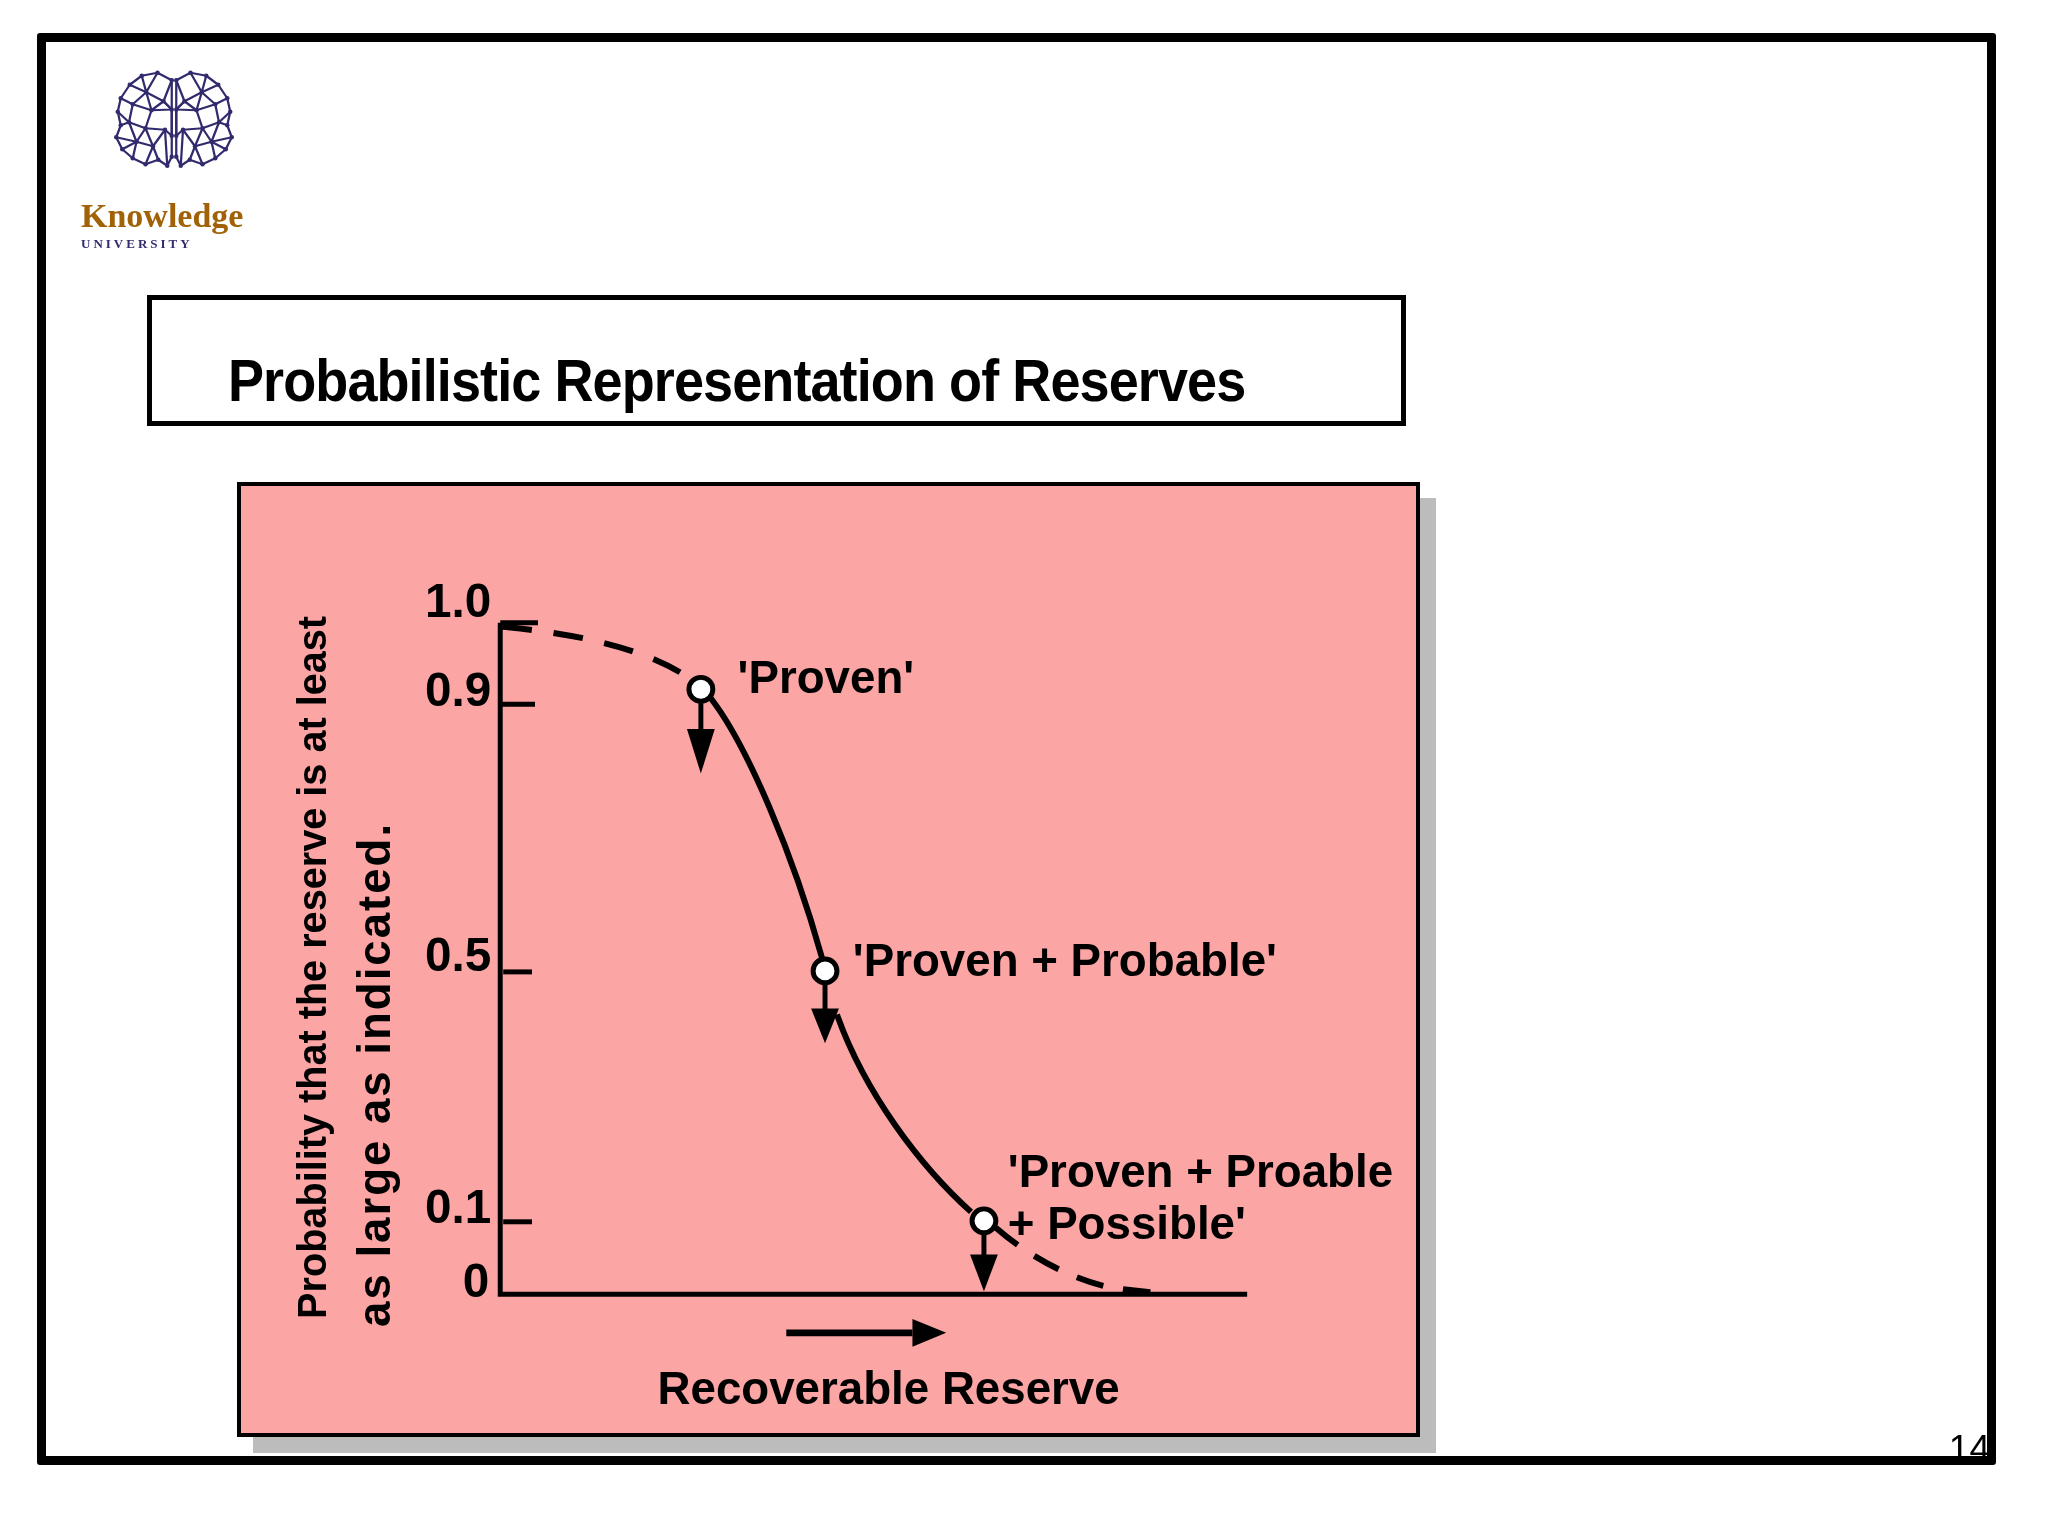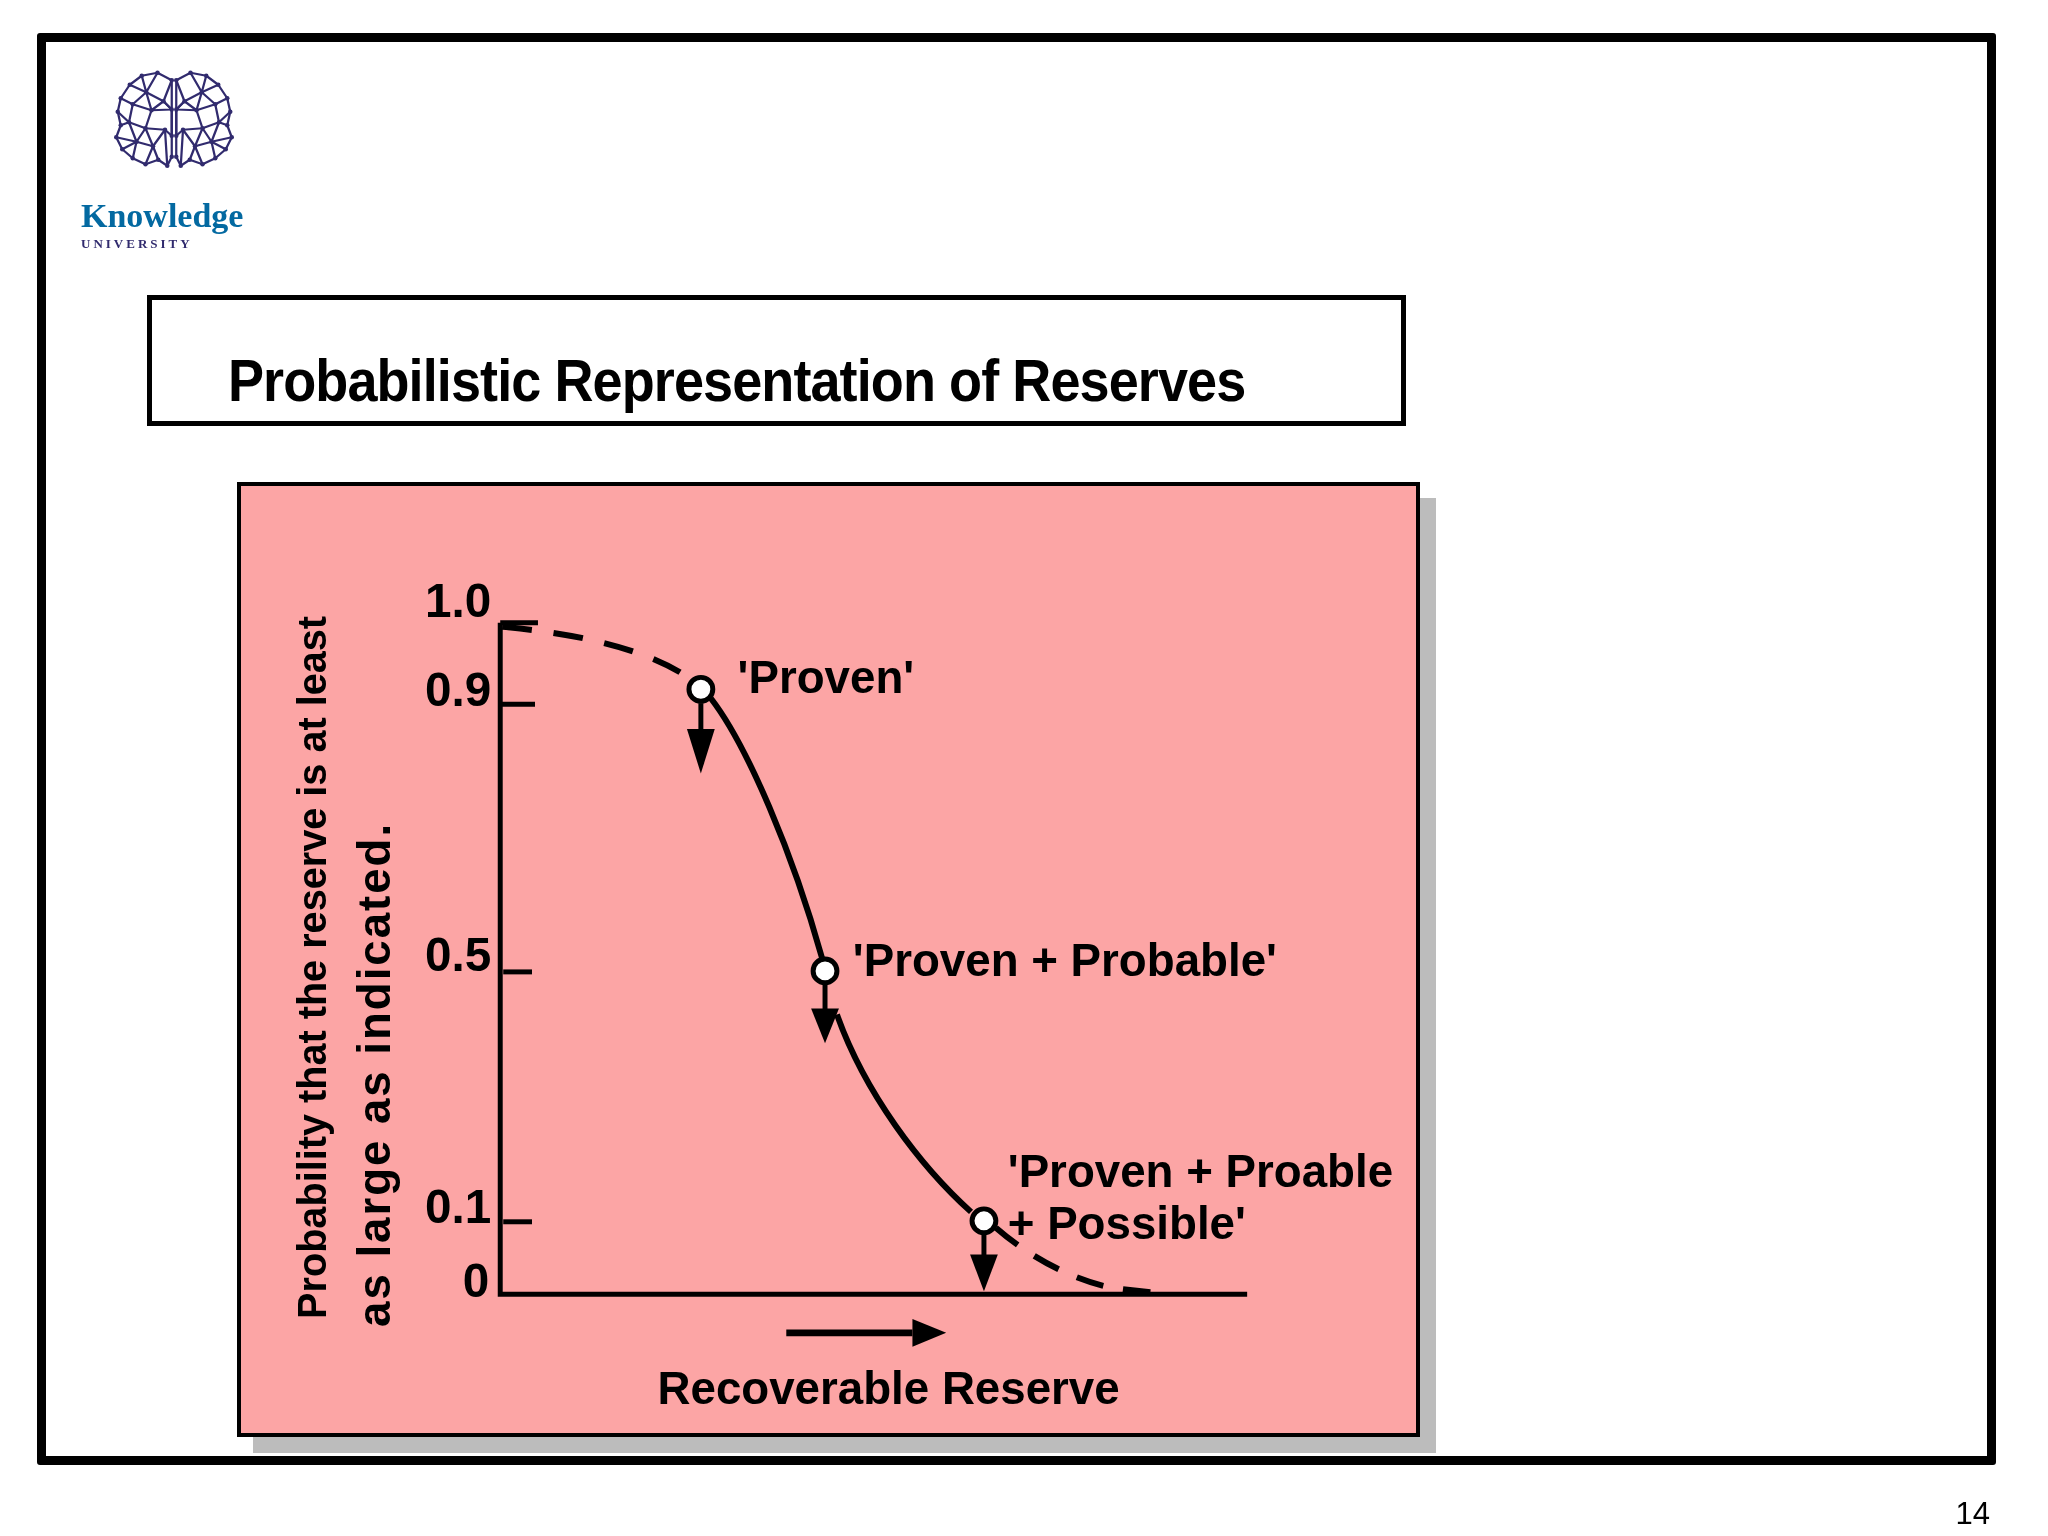--- a/index.html
+++ b/index.html
@@ -3,38 +3,38 @@
 <meta charset="utf-8">
 <style>
   html,body{margin:0;padding:0;background:#ffffff;}
   .page{position:relative;width:2048px;height:1536px;background:#ffffff;overflow:hidden;
         font-family:"Liberation Sans",sans-serif;color:#000;}
   .slide{position:absolute;left:37px;top:33px;width:1959px;height:1432px;
          border:9px solid #000;border-radius:3px;background:#fff;box-sizing:border-box;}
   
   .logo{position:absolute;left:35px;top:25px;width:220px;}
   .logo svg{display:block;margin-left:18px;}
-  .logo-word{font-family:"Liberation Serif",serif;font-weight:bold;color:#0369a1;
+  .logo-word{font-family:"Liberation Serif",serif;font-weight:bold;color:#a16207;
              font-size:34px;line-height:1;margin-top:2px;}
   .logo-sub{font-family:"Liberation Serif",serif;font-weight:bold;color:#312b6e;
             font-size:13px;letter-spacing:3px;margin-top:3px;}
   
   .title-box{position:absolute;left:101px;top:253px;width:1259px;height:131px;
              border:5px solid #000;background:#fff;box-sizing:border-box;padding-left:24px;}
   .title-text{position:absolute;left:76px;bottom:6px;font-weight:bold;font-size:60px;
               white-space:nowrap;transform:scaleX(.9);transform-origin:left bottom;
               letter-spacing:-1px;}
   
   .figure{position:absolute;left:191px;top:410px;width:1183px;height:955px;
           border:4px solid #000;background:#fca5a5;box-sizing:border-box;
           box-shadow:16px 16px 0 #bcbcbc;margin-top:30px;}
   .figure svg{position:absolute;left:0;top:0;width:100%;height:100%;}
   
   .footer-left{position:absolute;left:36px;top:1496px;font-size:31px;}
-  .footer-right{position:absolute;right:58px;top:1496px;font-size:31px;}
+  .footer-right{position:absolute;right:58px;top:1428px;font-size:37px;}
 </style>
 </head>
 <body>
 
 <div class="page">
 
   <div class="slide">
 
     <div class="logo">
       <svg width="150" height="130" viewBox="0 0 200 170">

